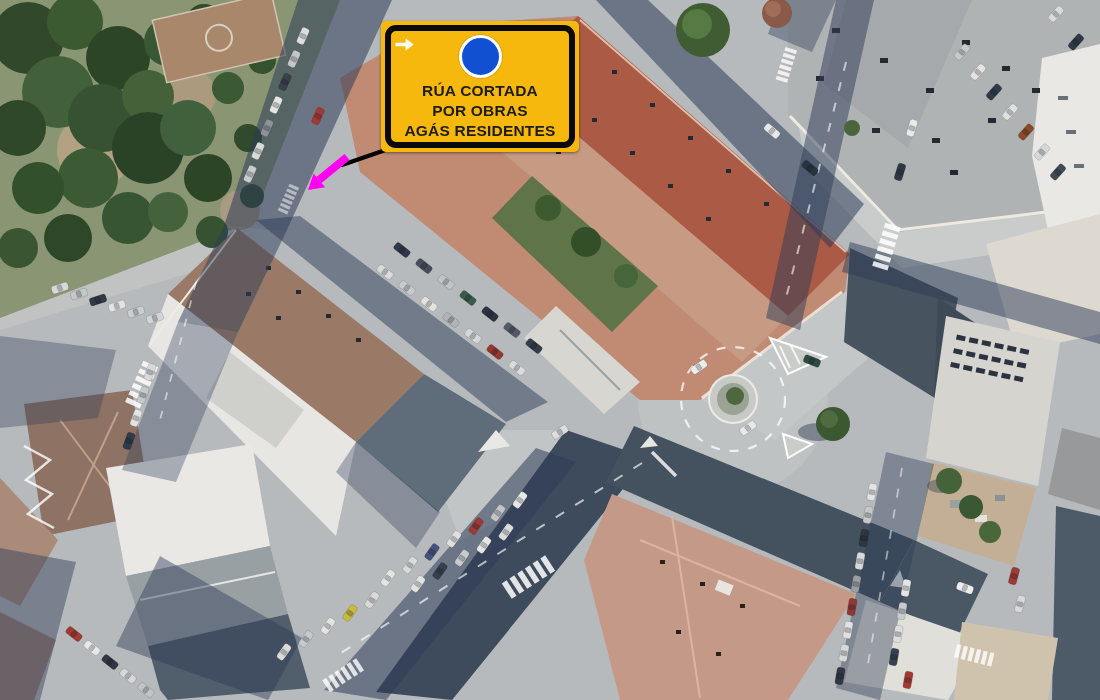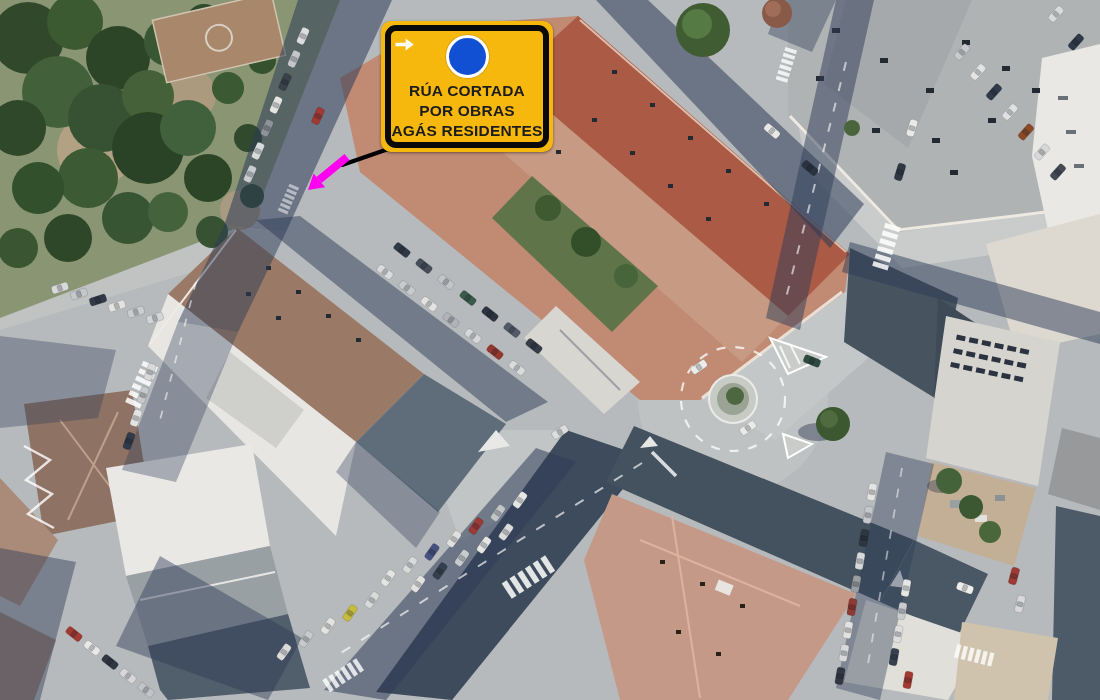--- a/index.html
+++ b/index.html
@@ -1,22 +1,22 @@
 <!DOCTYPE html>
 <html><head>
 <meta charset="utf-8">
 <style>
   html,body{margin:0;padding:0;background:#222;}
   #stage{position:relative;width:1100px;height:700px;overflow:hidden;
          font-family:"Liberation Sans",sans-serif;background:#b7babc;}
   #stage svg{position:absolute;left:0;top:0;display:block;}
 
   
-  .sign{position:absolute;left:381px;top:21px;width:172px;height:131px;
-        background:#f7b80d;border-radius:10px;box-shadow:0 1px 3px rgba(0,0,0,.45);}
+  .sign{position:absolute;left:381px;top:21px;width:198px;height:131px;
+        background:#f7b80d;border-radius:5px;box-shadow:0 1px 3px rgba(0,0,0,.45);}
   .sign-frame{position:absolute;inset:4px;border:6px solid #0a0a0a;border-radius:11px;
         display:flex;flex-direction:column;align-items:center;box-sizing:border-box;}
   .sign-disc{width:43px;height:43px;margin-top:4px;border-radius:50%;
         background:#1150d2;border:3px solid #ffffff;box-sizing:border-box;
         display:flex;align-items:center;justify-content:center;
         box-shadow:0 0 0 1px rgba(0,0,0,.12);}
   .sign-disc svg{position:static;width:27px;height:27px;}
   .sign-text{margin-top:3px;text-align:center;color:#1c1c1c;font-size:15.5px;
         font-weight:700;line-height:20px;letter-spacing:.2px;white-space:nowrap;}
 </style>

